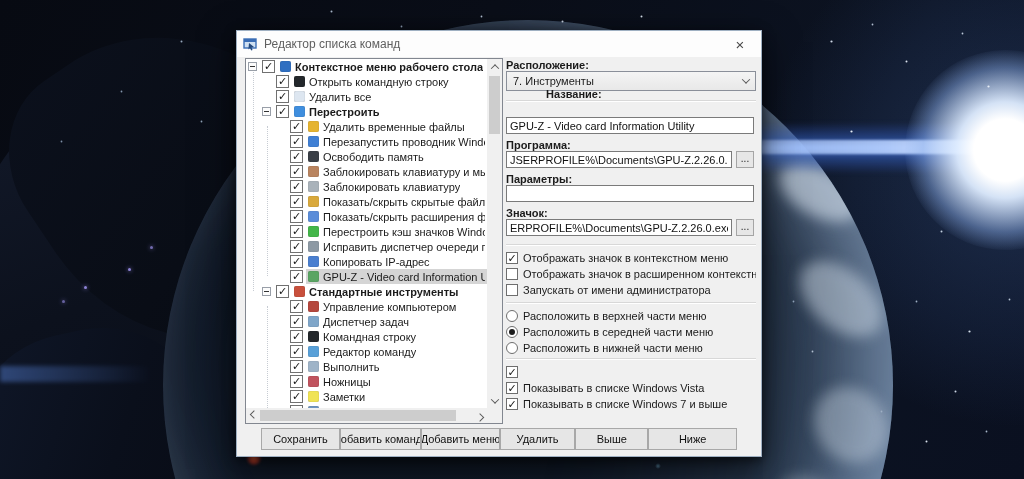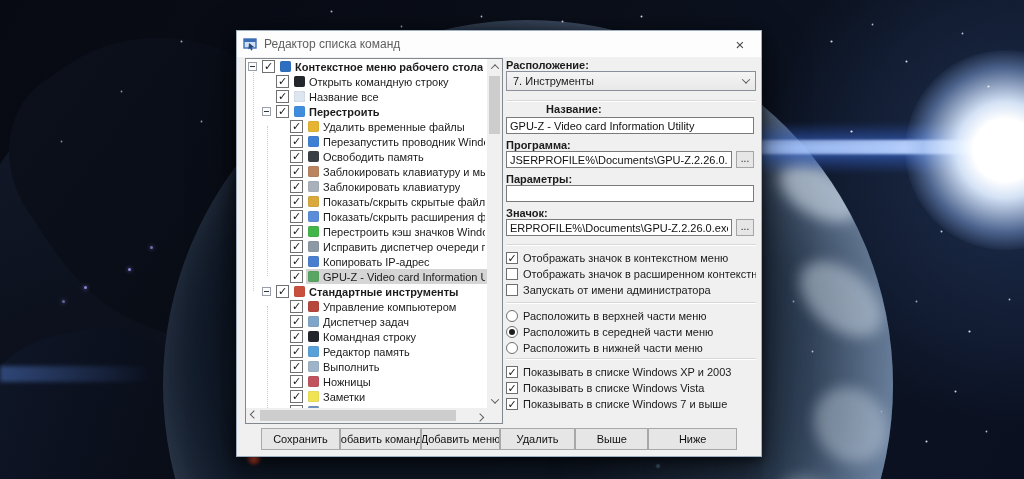--- a/index.html
+++ b/index.html
@@ -167,21 +167,21 @@
               <span class="rowcore">
                 <span class="ticon" style="background: rgb(35, 39, 43);"></span>
                 <span class="tlabel">Открыть командную строку</span>
               </span>
             </div>
             <div class="trow" style="padding-left: 16px;">
               <span class="expcol"></span>
               <span class="cb">✓</span>
               <span class="rowcore">
                 <span class="ticon" style="background: rgb(221, 230, 240);"></span>
-                <span class="tlabel">Название все</span>
+                <span class="tlabel">Удалить все</span>
               </span>
             </div>
             <div class="trow bold" style="padding-left: 16px;">
               <span class="expcol">
                 <span class="expander"></span>
               </span>
               <span class="cb">✓</span>
               <span class="rowcore">
                 <span class="ticon" style="background: rgb(63, 142, 222);"></span>
                 <span class="tlabel">Перестроить</span>
@@ -307,21 +307,21 @@
               <span class="rowcore">
                 <span class="ticon" style="background: rgb(35, 39, 43);"></span>
                 <span class="tlabel">Командная строку</span>
               </span>
             </div>
             <div class="trow" style="padding-left: 30px;">
               <span class="expcol"></span>
               <span class="cb">✓</span>
               <span class="rowcore">
                 <span class="ticon" style="background: rgb(88, 160, 216);"></span>
-                <span class="tlabel">Редактор память</span>
+                <span class="tlabel">Редактор команду</span>
               </span>
             </div>
             <div class="trow" style="padding-left: 30px;">
               <span class="expcol"></span>
               <span class="cb">✓</span>
               <span class="rowcore">
                 <span class="ticon" style="background: rgb(159, 180, 200);"></span>
                 <span class="tlabel">Выполнить</span>
               </span>
             </div>
@@ -373,21 +373,21 @@
     </div>
 
     <div class="rpanel">
       <div class="rlabel" style="top:1px;">Расположение:</div>
       <div class="combo" style="top:13px;">
         <span class="val">7. Инструменты</span>
         <span class="chev down"></span>
       </div>
       <div class="sep" style="top:42px;"></div>
 
-      <div class="rlabel" style="top:45px;padding-left:40px;">Название:</div>
+      <div class="rlabel" style="top:30px;padding-left:40px;">Название:</div>
       <input class="tfield" style="top: 59px;" value="GPU-Z - Video card Information Utility">
 
       <div class="rlabel" style="top:81px;">Программа:</div>
       <input class="tfield short" style="top: 93px;" value="JSERPROFILE%\Documents\GPU-Z.2.26.0.exe">
       <div class="browse" style="top:93px;">...</div>
 
       <div class="rlabel" style="top:115px;">Параметры:</div>
       <input class="tfield" style="top: 127px;" value="">
 
       <div class="rlabel" style="top:149px;">Значок:</div>
@@ -423,21 +423,20 @@
           </div>
           <div class="optrow" style="top: 282px;">
             <span class="oradio"></span>
             <span>Расположить в нижней части меню</span>
           </div>
         </div>
       <div class="sep" style="top:300px;"></div>
       <div id="os-options">
           <div class="optrow" style="top: 306px;">
             <span class="ocb">✓</span>
-            <span>Показывать в списке Windows XP и 2003</span>
           </div>
           <div class="optrow" style="top: 322px;">
             <span class="ocb">✓</span>
             <span>Показывать в списке Windows Vista</span>
           </div>
           <div class="optrow" style="top: 338px;">
             <span class="ocb">✓</span>
             <span>Показывать в списке Windows 7 и выше</span>
           </div>
         </div>

